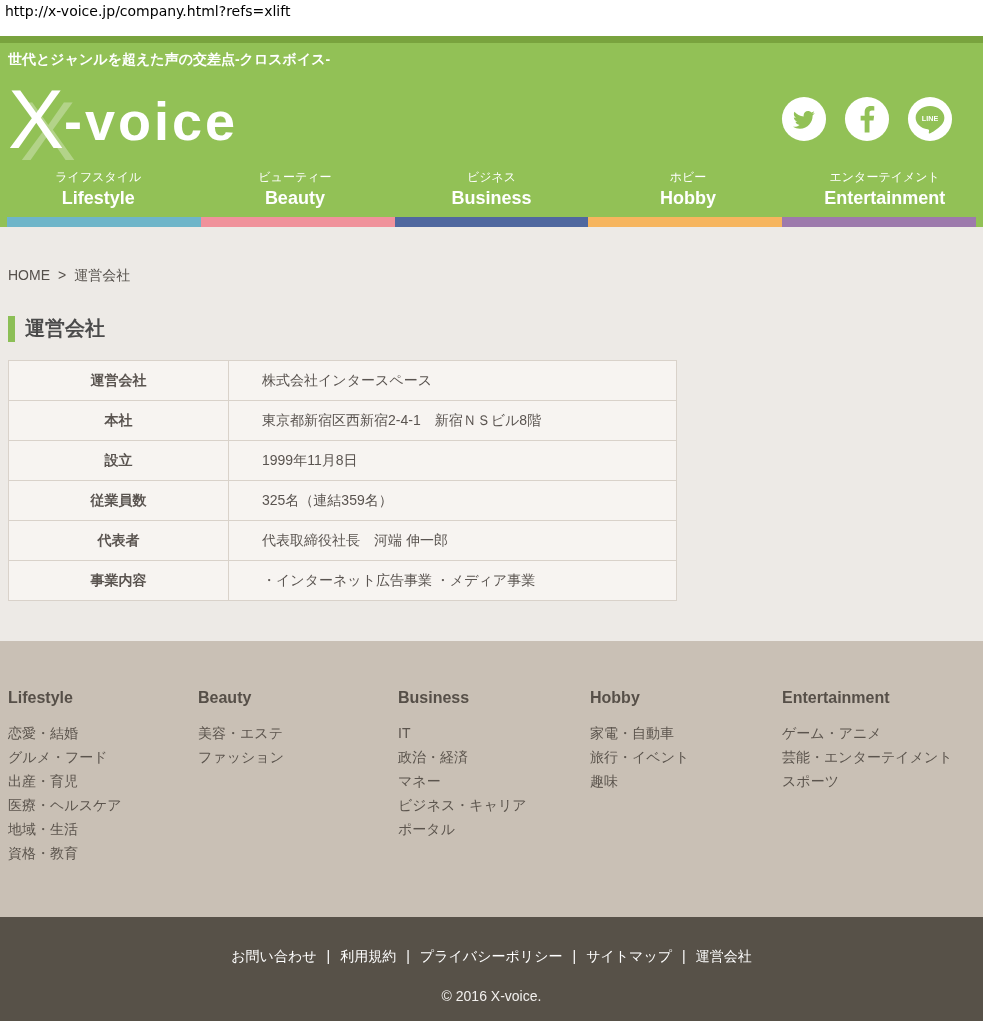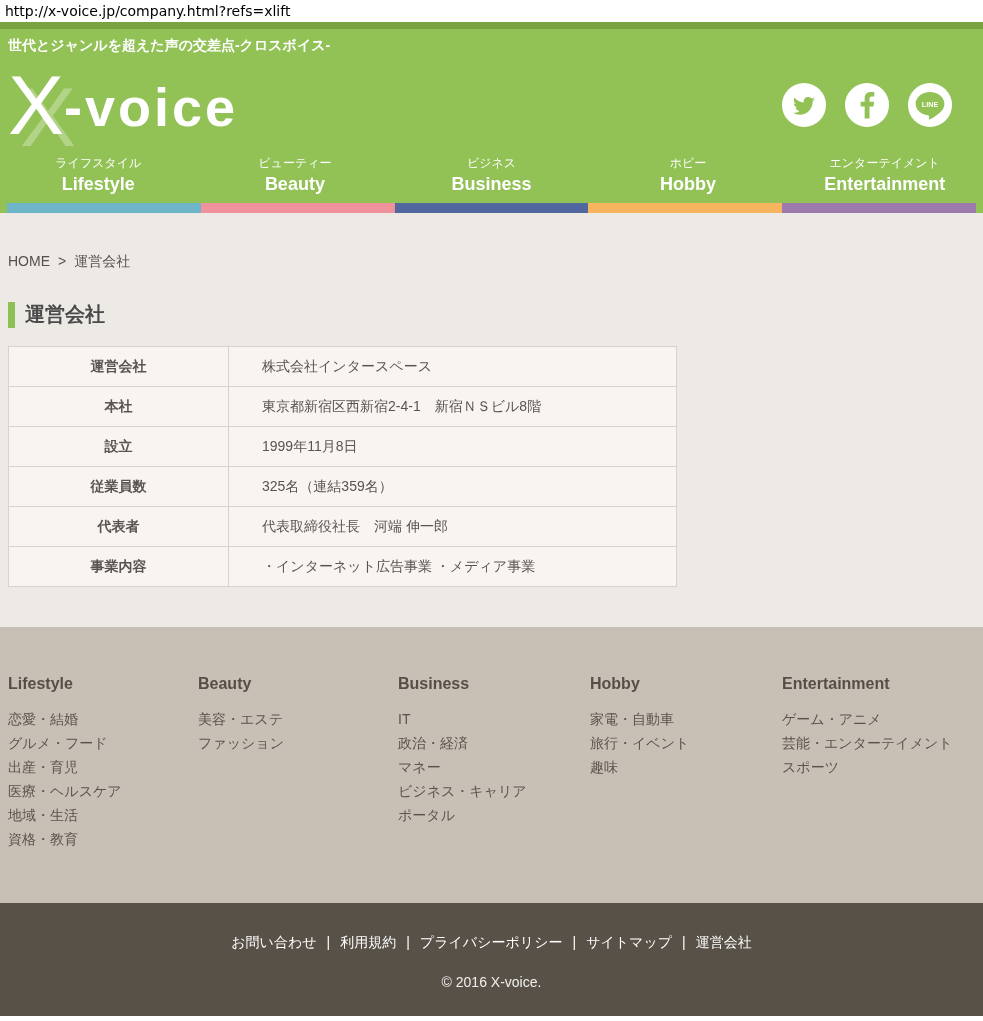--- a/index.html
+++ b/index.html
@@ -5,21 +5,21 @@
   * { box-sizing: border-box; margin: 0; padding: 0; }
   html, body { width: 983px; }
   body {
     font-family: "Liberation Sans", sans-serif;
     background: #ffffff;
     color: #4b4b4b;
   }
 
   
   .url-bar {
-    height: 22px;
+    height: 36px;
     background: #ffffff;
     font-size: 14px;
     color: #000;
     padding: 3px 0 0 5px;
     font-family: "DejaVu Sans", sans-serif;
   }
 
   
   .header { background: #92c156; }
   .header-topstripe { height: 7px; background: #79a33e; }

